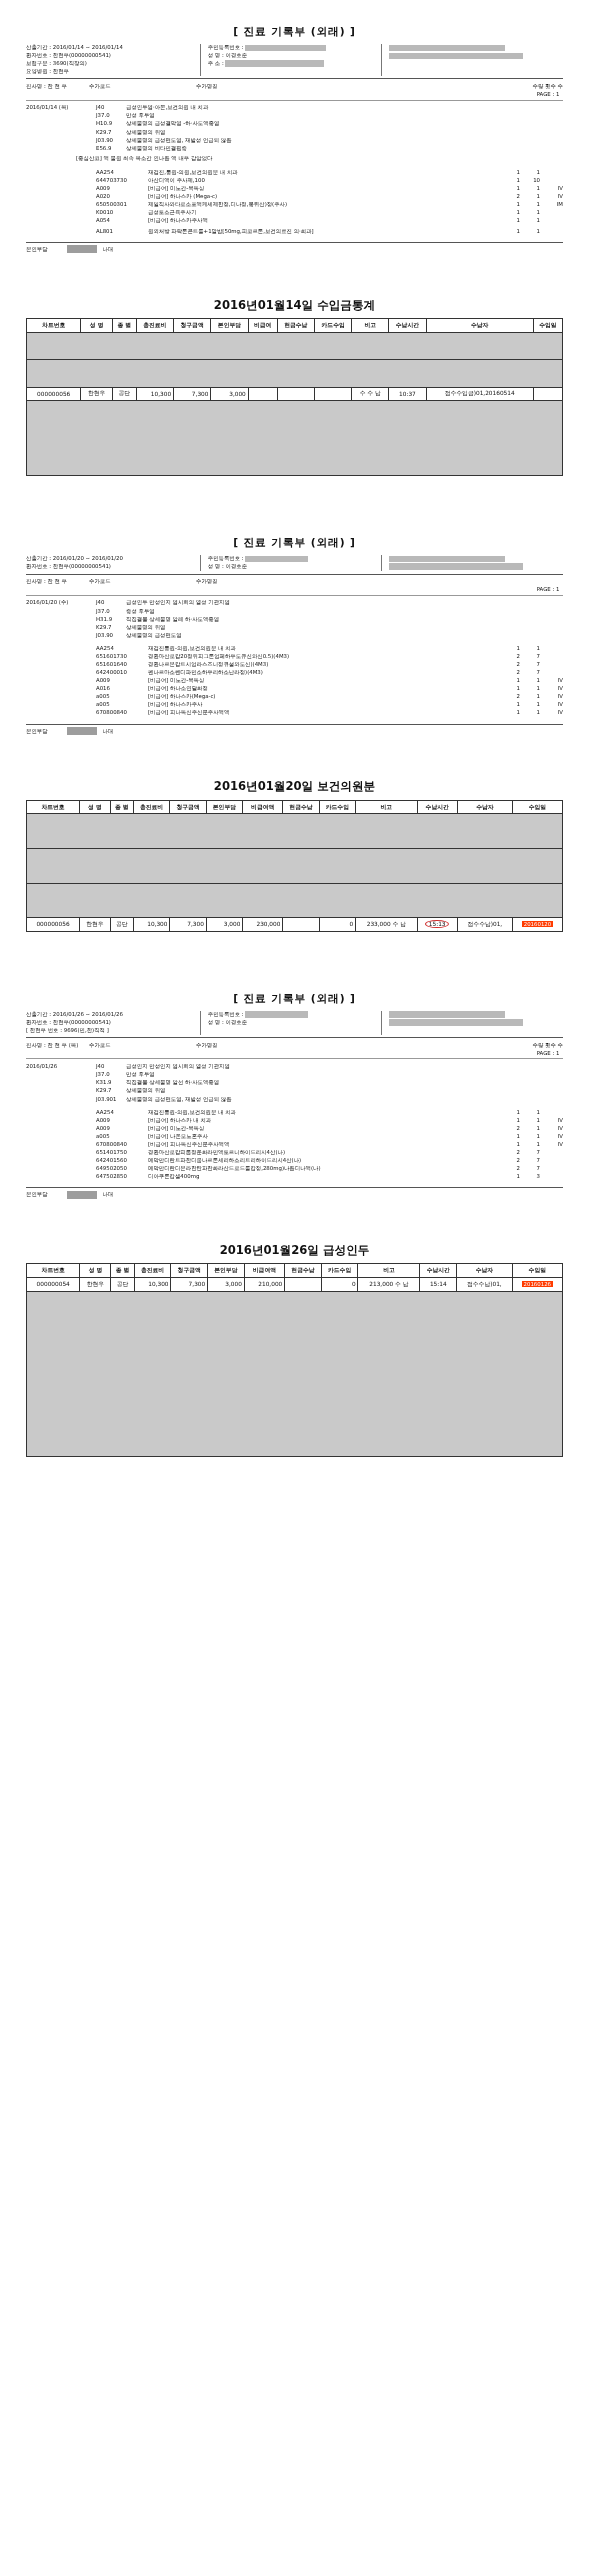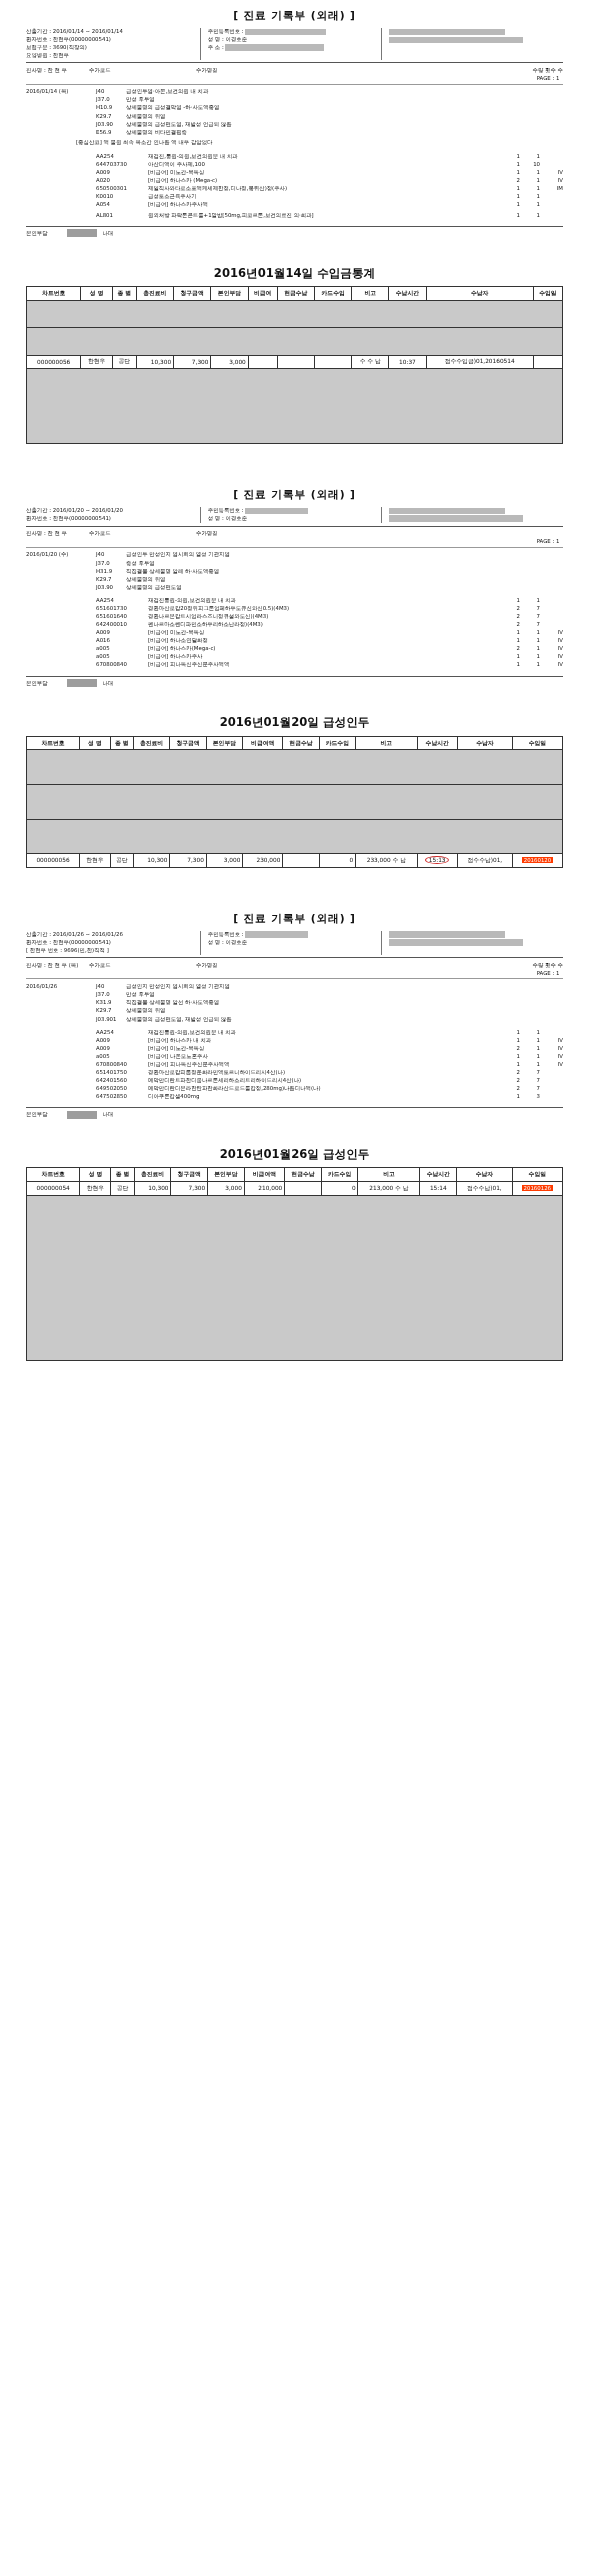--- a/index.html
+++ b/index.html
@@ -1,20 +1,20 @@
 <!DOCTYPE html>
 <html style="font-size:14.3px"><head>
 <meta charset="utf-8">
 <style>
   html,body{margin:0;padding:0;background:#ffffff;}
   body{width:589px;font-family:"DejaVu Sans","Liberation Sans",sans-serif;color:#111;}
   .page{width:589px;position:relative;}
 
   
-  .rec{width:537px;margin:0 auto;padding:5.4px 0 3.6px 0;}
+  .rec{width:537px;margin:16px auto;padding:5.4px 0 3.6px 0;}
   .rec-title{text-align:center;font-size:10.7px;font-weight:bold;letter-spacing:0.9px;margin:3.6px 0 5.4px 0;}
   .rec-head{display:flex;font-size:5.4px;line-height:1.45;}
   .rec-head .col{flex:1;}
   .rec-head .colmid{flex:1;border-left:0.9px solid #777;border-right:0.9px solid #777;padding-left:7.2px;}
   .rec-head .colr{flex:1;padding-left:7.2px;}
   .redact{display:inline-block;background:#b9b9b9;height:6.3px;vertical-align:middle;}.redact.w70{width:63px}.redact.w90{width:81px}
   .redact.w110{width:99px}.redact.w130{width:116px}.redact.w150{width:134px}
   .hr{border:0;border-top:0.9px solid #555;margin:2.7px 0;}
   .hr.thin{border-top:0.9px solid #999;}
   .rec-sub{display:flex;font-size:5.4px;padding:0.9px 0;}
@@ -354,21 +354,21 @@
     <div class="footer-line">
       <div class="lbl">본인부담</div>
       <span class="sigbox"></span>
       <span class="sign">나대</span>
     </div>
   </div>
 </div>
 
 <div class="page" style="padding-top:12.5px;">
   <div class="ledger">
-    <div class="ledger-title">2016년01월20일 급성인두</div>
+    <div class="ledger-title">2016년01월20일 보건의원분</div>
     <table class="lg">
       <thead>
         <tr>
           <th>차트번호</th>
           <th>성  명</th>
           <th>종 별</th>
           <th>총진료비</th>
           <th>청구금액</th>
           <th>본인부담</th>
           <th>비급여액</th>

